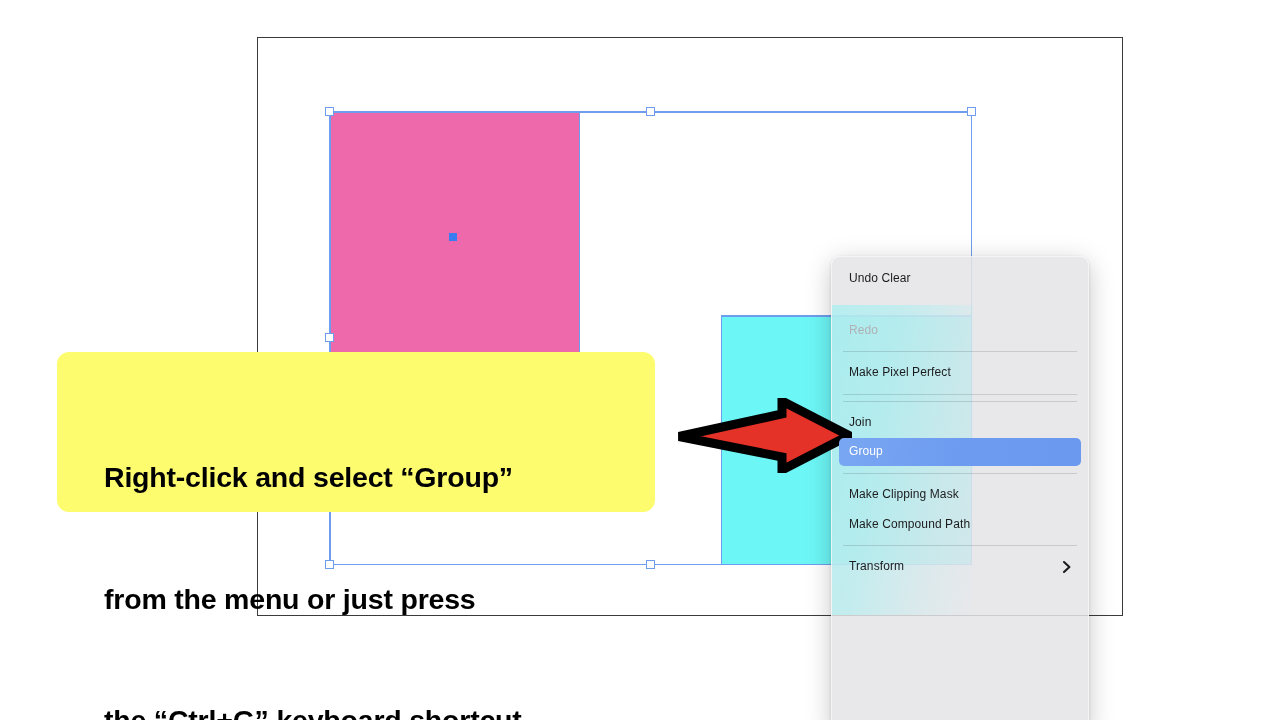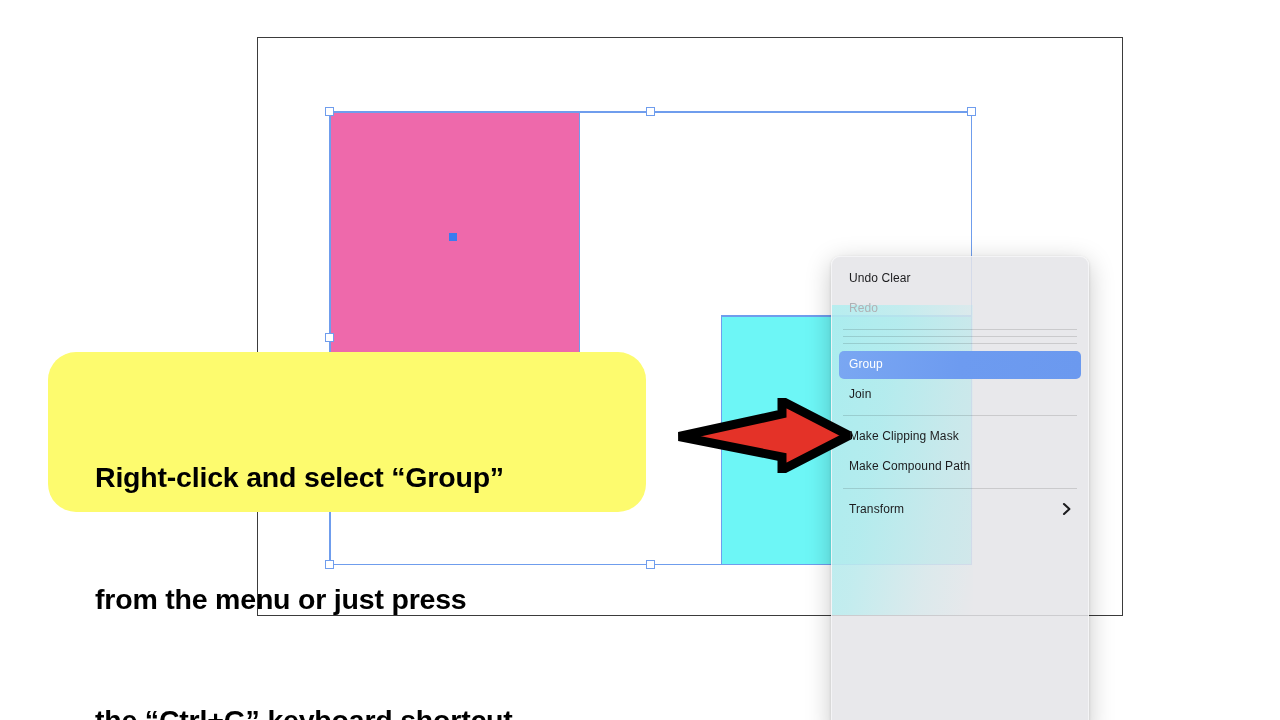--- a/index.html
+++ b/index.html
@@ -117,21 +117,21 @@
   .menu-item {
     height: 29.6px;
     line-height: 29.6px;
     padding: 0 16px 0 17px;
     font-size: 12px;
     color: #1c1c1e;
     white-space: nowrap;
     position: relative;
     letter-spacing: 0.1px;
   }
-  .menu-item.disabled { color: #b0b0b4; }
+  .menu-item.disabled { color: #b0b0b4; margin-top: 22px; }
   .menu-item.highlight {
     color: #ffffff;
   }
   .menu-item.highlight .hl-bg {
     position: absolute;
     left: 7px;
     top: 0.5px;
     right: 7px;
     bottom: 0.5px;
     background: linear-gradient(100deg, #7aa7f2 0%, #6d9bf0 50%, #6b99ef 100%);
@@ -153,26 +153,26 @@
 
   .menu-sep {
     height: 1px;
     margin: 6px 11px 6px 11px;
     background: rgba(0,0,0,0.13);
   }
 
   
   .callout {
     position: absolute;
-    left: 48px;
+    left: 57px;
     top: 352px;
     width: 598px;
     height: 160px;
     background: #fdfb6e;
-    border-radius: 28px;
+    border-radius: 12px;
   }
   .callout-text {
     position: absolute;
     left: 47px;
     top: 24px;
     font-size: 28.5px;
     font-weight: bold;
     line-height: 40.5px;
     color: #000000;
     white-space: pre;
@@ -225,33 +225,36 @@
       <div class="menu-item">
         <span class="label">Undo Clear</span>
       </div>
 
       <div class="menu-item disabled">
         <span class="label">Redo</span>
       </div>
 
       <div class="menu-sep"></div>
 
-
-      <div class="menu-sep"></div>
-
-
-      <div class="menu-sep"></div>
+      <div class="menu-item">
+        <span class="label">Make Pixel Perfect</span>
+      </div>
+
+      <div class="menu-sep"></div>
+
+
+      <div class="menu-sep"></div>
+
+      <div class="menu-item">
+        <span class="label">Join</span>
+      </div>
 
       <div class="menu-item highlight">
         <span class="hl-bg"></span>
         <span class="label">Group</span>
-      </div>
-
-      <div class="menu-item">
-        <span class="label">Join</span>
       </div>
 
 
 
       <div class="menu-sep"></div>
 
       <div class="menu-item">
         <span class="label">Make Clipping Mask</span>
       </div>
 

